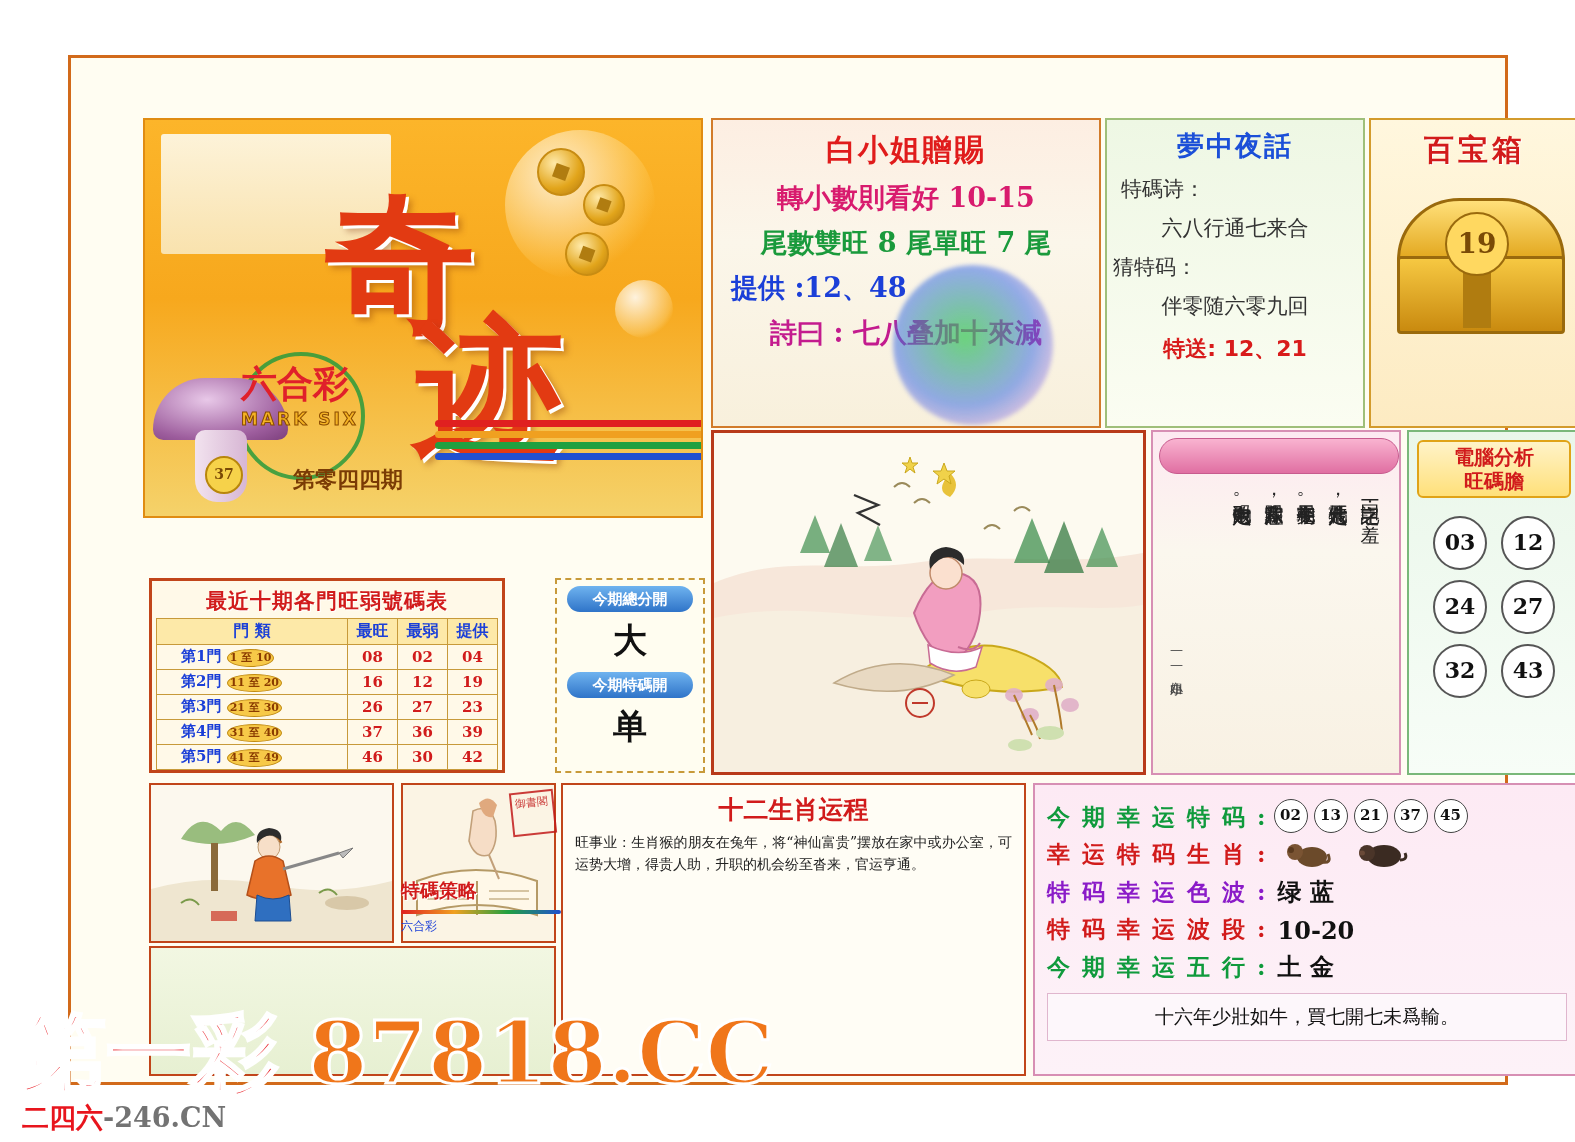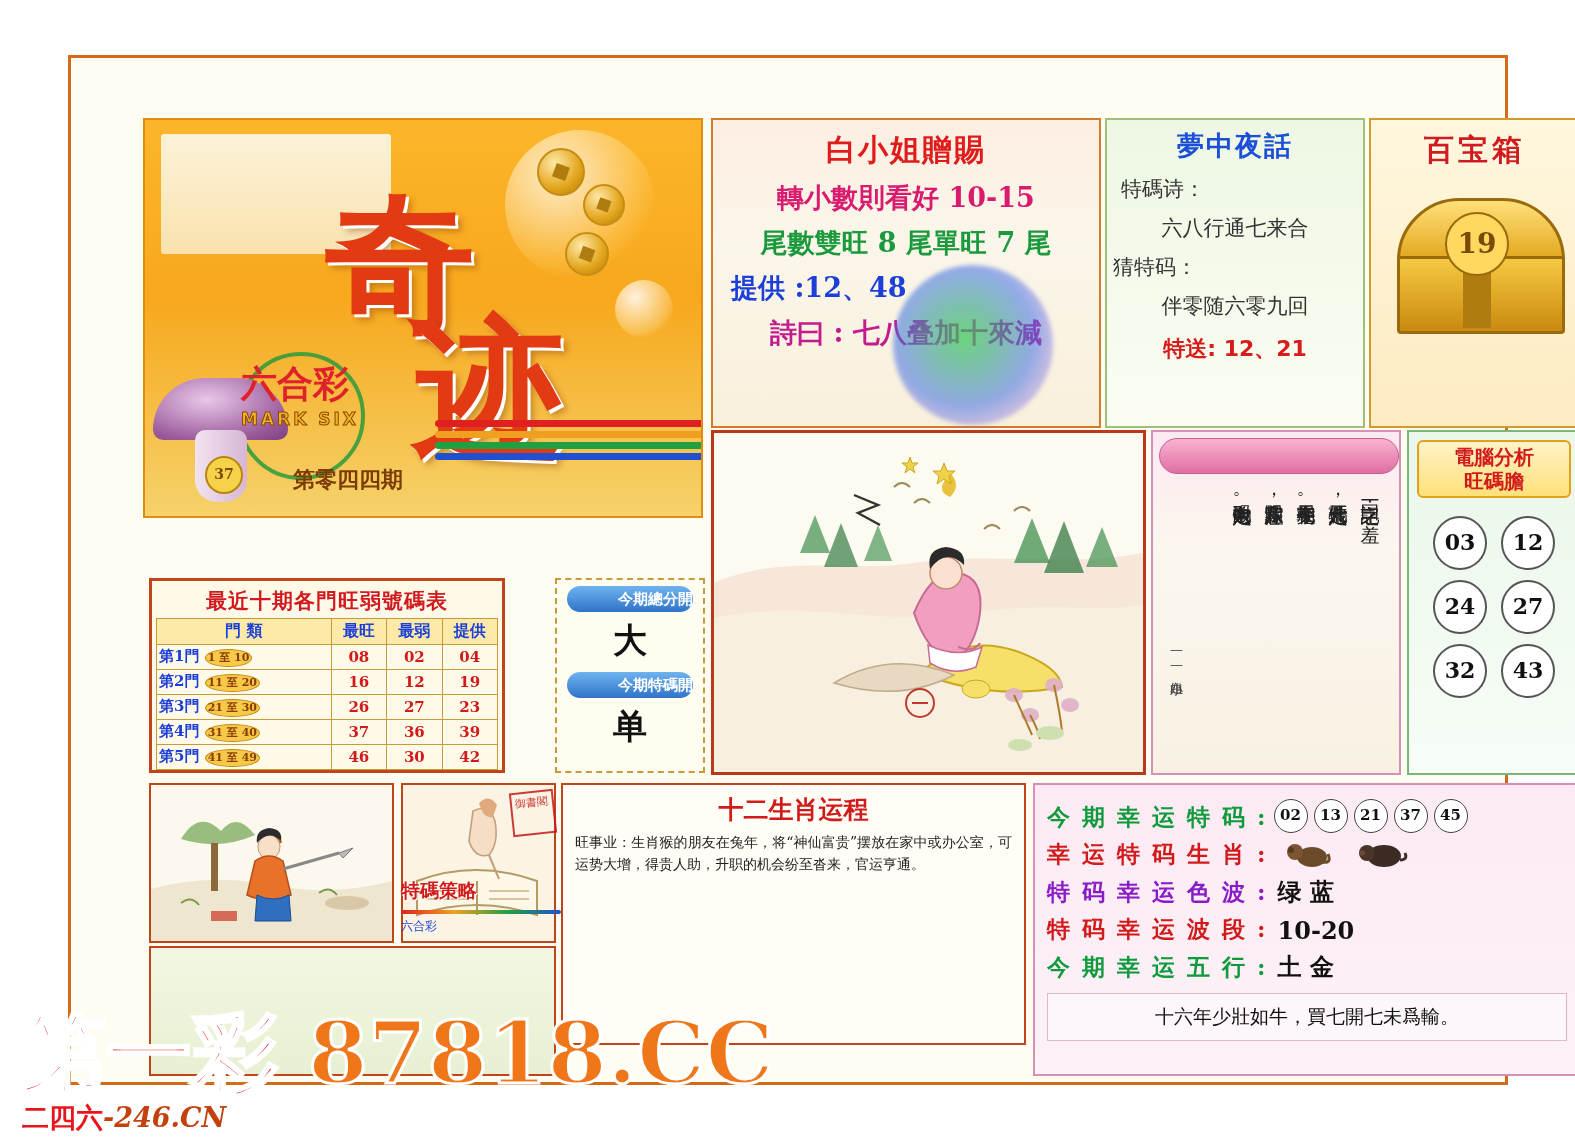--- a/index.html
+++ b/index.html
@@ -119,34 +119,33 @@
   .tbl-title{
     text-align:center;color:#d11b1b;font-size:21px;font-weight:bold;
     font-family:"DejaVu Serif",serif;letter-spacing:1px;
     text-shadow:1px 1px 0 #fff;margin:2px 0 3px;
   }
   table.mt{width:100%;border-collapse:collapse;font-size:15px;}
   table.mt th{background:#fde9a8;color:#1b3fd8;font-weight:bold;font-size:16px;
     border:1px solid #c79a3a;padding:2px 0;font-family:"DejaVu Serif",serif;}
   table.mt td{border:1px solid #c79a3a;text-align:center;padding:2px 0;
     color:#d11b1b;font-weight:bold;font-family:"DejaVu Serif",serif;}
-  table.mt td.men{color:#1b3fd8;text-align:left;padding-left:2px;white-space:nowrap;}
+  table.mt td.men{color:#1b3fd8;text-align:left;padding-left:24px;white-space:nowrap;}
   .rng{display:inline-block;min-width:20px;height:16px;line-height:16px;border-radius:50%;
     background:#f7c948;color:#8a3b00;font-size:11px;text-align:center;padding:0 2px;border:1px solid #c08a10;}
 
   
   .bsbox{
     position:absolute;left:484px;top:520px;width:150px;height:195px;
     background:#fffdf0;border:2px dashed #c79a3a;box-sizing:border-box;text-align:center;
   }
   .bs-cap{
     margin:6px auto 0;width:126px;height:26px;line-height:26px;border-radius:13px;
     background:linear-gradient(180deg,#6fb3ef,#2f74c8);color:#fff;font-size:15px;font-weight:bold;
     font-family:"DejaVu Serif",serif;
-    text-align:right;
   }
   .bs-val{font-size:34px;font-weight:bold;color:#111;margin:6px 0 8px;font-family:"DejaVu Serif",serif;}
 
   
   .illu{
     position:absolute;left:640px;top:372px;width:435px;height:345px;
     background:linear-gradient(180deg,#fdfaf0,#f4ead6);
     border:3px solid #b83a1a;box-sizing:border-box;overflow:hidden;
   }
 
@@ -196,21 +195,21 @@
   .strategy{position:absolute;left:330px;top:820px;width:160px;height:62px;}
   .strategy .lbl{color:#d11b1b;font-size:19px;font-weight:bold;font-family:"DejaVu Serif",serif;
     text-shadow:1px 1px 0 #fff;}
   .botleftfill{
     position:absolute;left:78px;top:888px;width:407px;height:130px;
     background:linear-gradient(180deg,#f2f7e2,#e7f0d2);border:2px solid #c1451a;box-sizing:border-box;
   }
 
   
   .zod{
-    position:absolute;left:490px;top:725px;width:465px;height:262px;
+    position:absolute;left:490px;top:725px;width:465px;height:293px;
     background:#fffdf5;border:2px solid #c1451a;box-sizing:border-box;padding:6px 12px;
   }
   .zod h3{margin:2px 0 6px;text-align:center;color:#d11b1b;font-size:25px;font-weight:bold;
     font-family:"DejaVu Serif",serif;}
   .zod p{margin:6px 0;font-size:14px;line-height:1.55;color:#222;text-align:justify;
     font-family:"DejaVu Serif","Liberation Serif",serif;}
 
   
   .lucky{
     position:absolute;left:962px;top:725px;width:548px;height:293px;
@@ -237,21 +236,21 @@
     position:absolute;left:20px;top:1000px;width:980px;height:110px;
     font-family:"DejaVu Serif","Liberation Serif",serif;font-weight:bold;
     font-size:86px;line-height:106px;white-space:nowrap;
   }
   .wm-main .red{color:#e8151d;-webkit-text-stroke:3px #ffffff;}
   .wm-main .orange{color:#f0761a;-webkit-text-stroke:3px #ffffff;}
   .wm-bottom{
     position:absolute;left:22px;top:1100px;color:#e8151d;font-size:27px;font-weight:bold;
     font-family:"DejaVu Serif",serif;
   }
-  .wm-bottom .b{color:#c2410c;font-style:italic;}
+  .wm-bottom .b{color:#737373;}
 </style>
 </head>
 <body>
 
 <div class="page">
 
   <div class="hero">
     <div class="hero-white"></div>
 
     <div class="bubble" style="left:360px;top:10px;width:150px;height:150px;background:radial-gradient(circle at 35% 30%,rgba(255,255,255,.75),rgba(255,220,130,.25) 60%,rgba(255,255,255,0) 72%);"></div>

